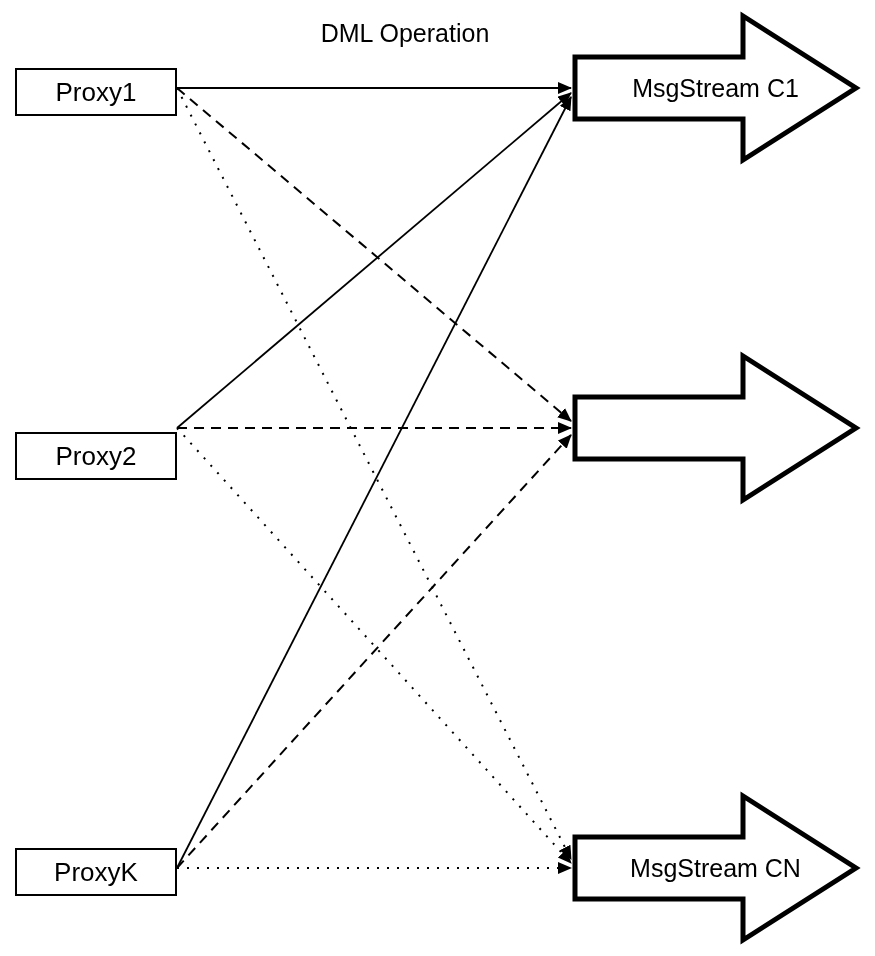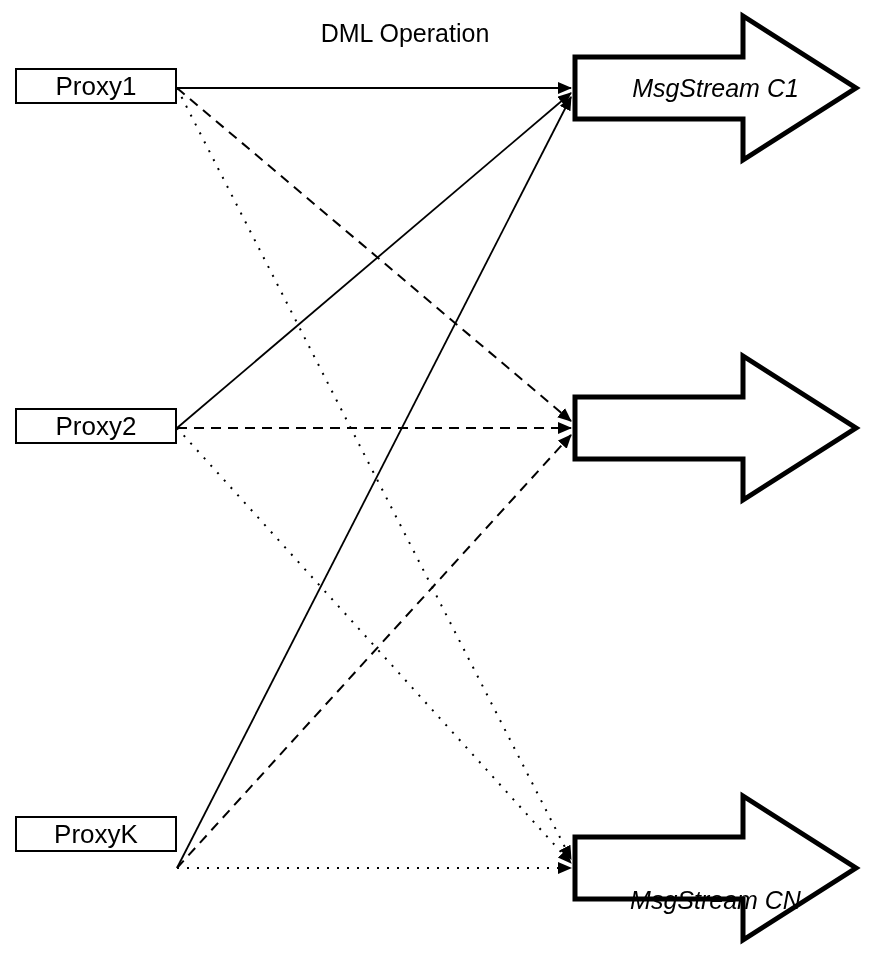--- a/index.html
+++ b/index.html
@@ -42,41 +42,40 @@
   .block-arrow {
     fill: #ffffff;
     stroke: #000000;
     stroke-width: 5;
     stroke-linejoin: miter;
   }
   .proxy-box {
     position: absolute;
     left: 15px;
     width: 162px;
-    height: 36px;
+    height: 48px;
     box-sizing: border-box;
     border: 2px solid #000000;
     background: #ffffff;
     display: flex;
     align-items: center;
     justify-content: center;
     font-size: 26px;
   }
   .stream-label {
     position: absolute;
     left: 575px;
     width: 281px;
     height: 40px;
     display: flex;
     align-items: center;
     justify-content: center;
     font-size: 25px;
     white-space: nowrap;
     pointer-events: none;
-    font-style: italic;
   }
   .edge-title {
     position: absolute;
     left: 255px;
     top: 20px;
     width: 300px;
     text-align: center;
     font-size: 25px;
     line-height: 27px;
   }
@@ -110,27 +109,27 @@
     <polygon class="block-arrow" points="575,837 743,837 743,796 856,868 743,940 743,899 575,899"></polygon>
   </svg>
 
   <div class="edge-title">
     <div>DML Operation</div>
   </div>
 
   <div class="proxy-box" style="top:68px">
     <span>Proxy1</span>
   </div>
-  <div class="proxy-box" style="top:408px">
+  <div class="proxy-box" style="top:432px">
     <span>Proxy2</span>
   </div>
-  <div class="proxy-box" style="top:816px">
+  <div class="proxy-box" style="top:848px">
     <span>ProxyK</span>
   </div>
 
   <div class="stream-label" style="top:68px">
     <span>MsgStream C1</span>
   </div>
-  <div class="stream-label" style="top:880px">
+  <div class="stream-label" style="top:848px">
     <span>MsgStream CN</span>
   </div>
 
 </div>
 
 </body></html>

